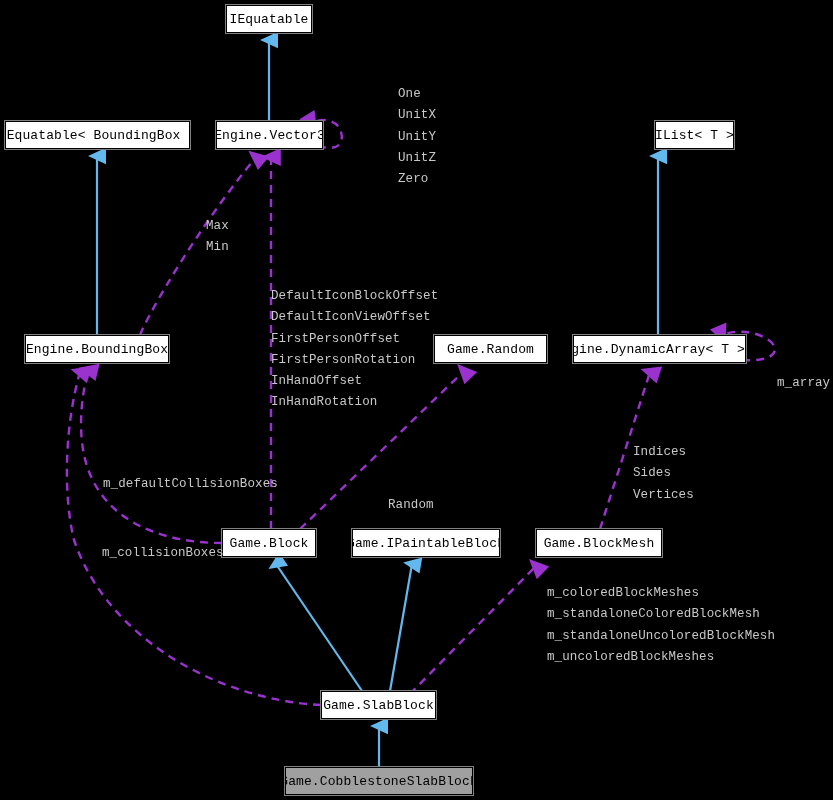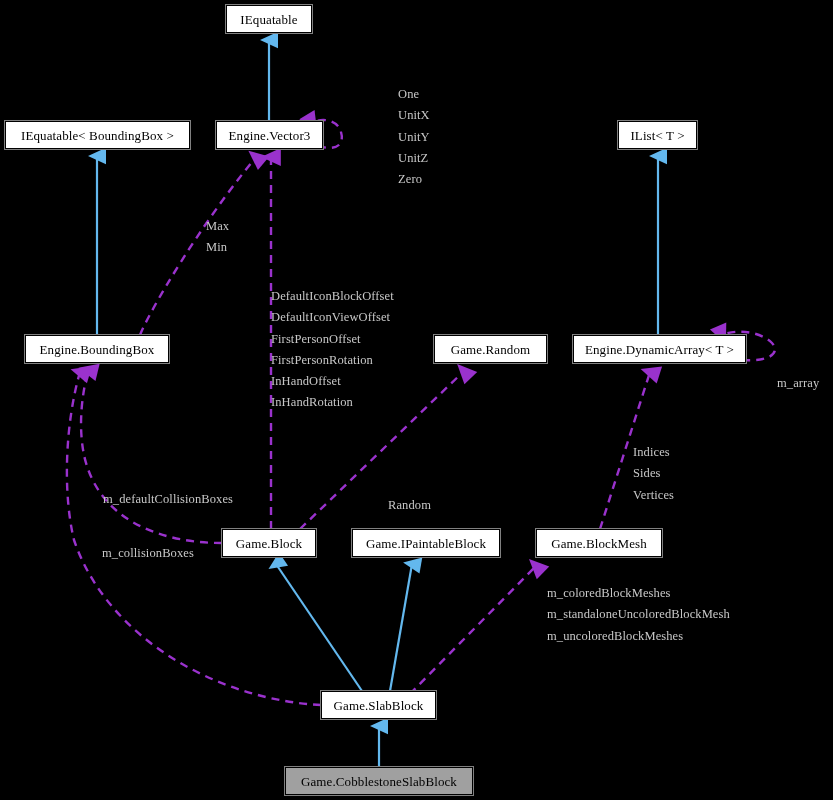--- a/index.html
+++ b/index.html
@@ -6,21 +6,21 @@
     margin: 0;
     padding: 0;
     background: #000000;
   }
   #canvas {
     position: relative;
     width: 833px;
     height: 800px;
     background: #000000;
     overflow: hidden;
-    font-family: Liberation Serif, serif;
+    font-family: Liberation Mono, monospace;
   }
   svg.edges {
     position: absolute;
     left: 0;
     top: 0;
     width: 833px;
     height: 800px;
     pointer-events: none;
   }
   .node {
@@ -103,33 +103,33 @@
   </div>
 
   <div class="node" style="left:5px; top:121px; width:185px; height:28px;">
     <span>IEquatable&lt; BoundingBox &gt;</span>
   </div>
 
   <div class="node" style="left:216px; top:121px; width:107px; height:28px;">
     <span>Engine.Vector3</span>
   </div>
 
-  <div class="node" style="left:618px; top:121px; width:79px; height:28px;">
+  <div class="node" style="left:655px; top:121px; width:79px; height:28px;">
     <span>IList&lt; T &gt;</span>
   </div>
 
   <div class="node" style="left:25px; top:335px; width:144px; height:28px;">
     <span>Engine.BoundingBox</span>
   </div>
 
   <div class="node" style="left:434px; top:335px; width:113px; height:28px;">
     <span>Game.Random</span>
   </div>
 
-  <div class="node" style="left:573px; top:335px; width:173px; height:28px;">
+  <div class="node" style="left:573px; top:335px; width:173px; height:28px;justify-content:flex-end;">
     <span>Engine.DynamicArray&lt; T &gt;</span>
   </div>
 
   <div class="node" style="left:222px; top:529px; width:94px; height:28px;">
     <span>Game.Block</span>
   </div>
 
   <div class="node" style="left:352px; top:529px; width:148px; height:28px;">
     <span>Game.IPaintableBlock</span>
   </div>
@@ -163,31 +163,32 @@
       <div>DefaultIconBlockOffset</div>
       <div>DefaultIconViewOffset</div>
       <div>FirstPersonOffset</div>
       <div>FirstPersonRotation</div>
       <div>InHandOffset</div>
       <div>InHandRotation</div>
     </div>
 
   <div class="edge-label single" style="left:777px; top:341px;">m_array</div>
 
-  <div class="edge-label single" style="left:103px; top:457px;">m_defaultCollisionBoxes</div>
+  <div class="edge-label single" style="left:103px; top:442px;">m_defaultCollisionBoxes</div>
 
   <div class="edge-label single" style="left:388px; top:463px;">Random</div>
 
   <div class="edge-label" style="left:633px; top:442px;">
       <div>Indices</div>
       <div>Sides</div>
       <div>Vertices</div>
     </div>
 
   <div class="edge-label single" style="left:102px; top:511px;text-align:center;">m_collisionBoxes</div>
 
   <div class="edge-label" style="left:547px; top:583px;">
       <div>m_coloredBlockMeshes</div>
+      <div>m_standaloneColoredBlockMesh</div>
       <div>m_standaloneUncoloredBlockMesh</div>
       <div>m_uncoloredBlockMeshes</div>
     </div>
 
 </div>
 
 </body></html>

